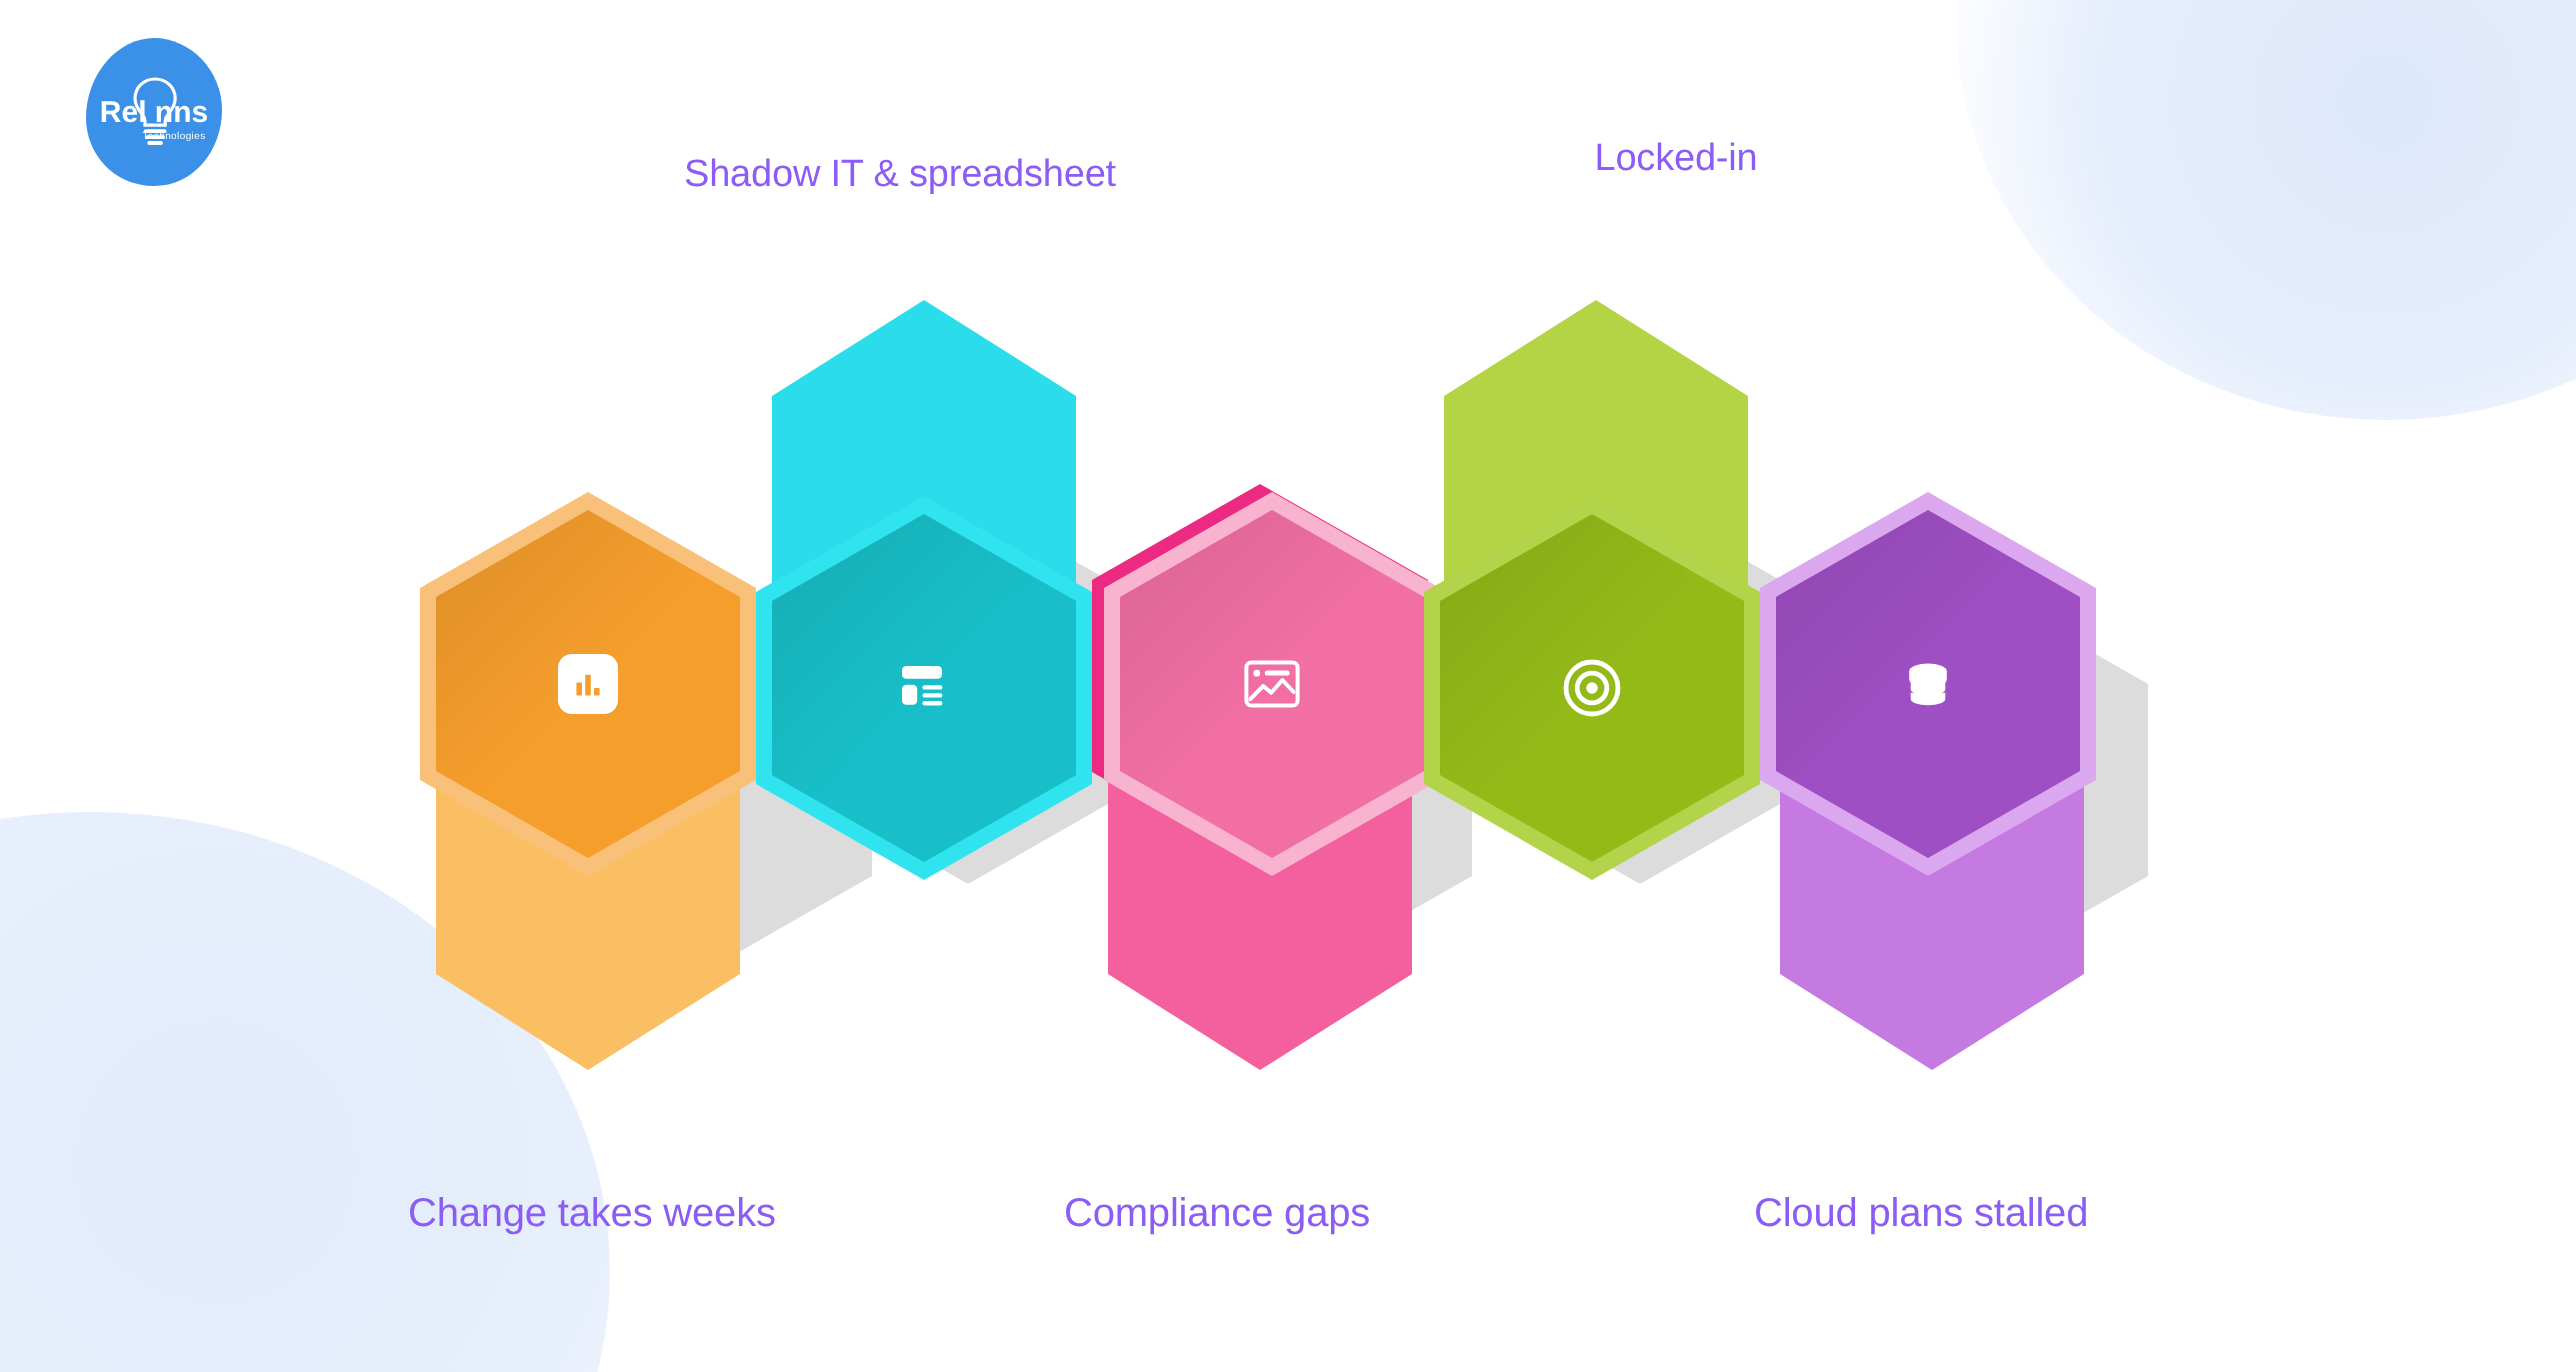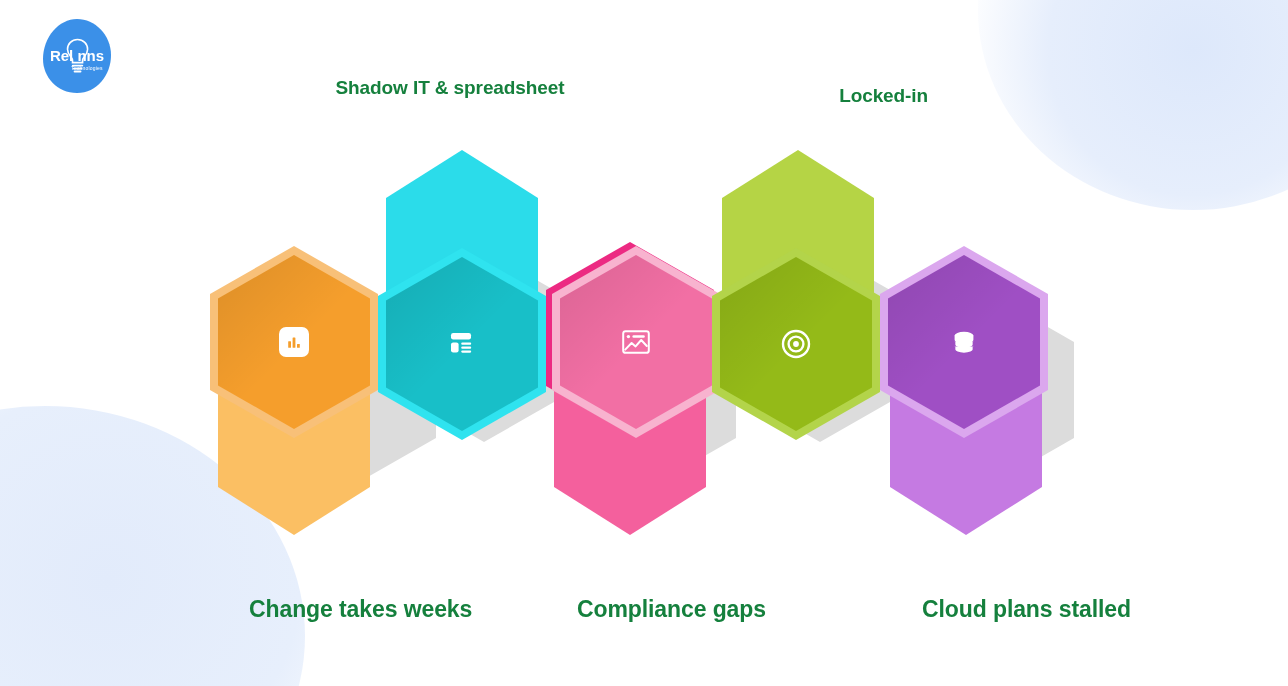--- a/index.html
+++ b/index.html
@@ -60,29 +60,29 @@
     background:#ffffff;
     display:flex; align-items:center; justify-content:center;
     position:relative; z-index:3;
   }
   .icon-plain { position:relative; z-index:3; display:flex; align-items:center; justify-content:center; }
   .icon-chip svg, .icon-plain svg { display:block; }
 
   
   .label {
     position:absolute;
-    font-weight:bold;
-    color:#15803d;
+    font-weight:normal;
+    color:#8b5cf6;
     line-height:1.28;
     letter-spacing:-0.1px;
   }
   .label-top    { font-size:19px; }
-  .label-bottom { font-size:23px;margin-left:45px; }
+  .label-bottom { font-size:20px; }
   .lbl-shadow-it  { left:330px; top:76px;  width:240px; text-align:center; }
-  .lbl-locked-in  { left:748px; top:84px;  width:180px; text-align:right; }
+  .lbl-locked-in  { left:748px; top:68px;  width:180px; text-align:center; }
   .lbl-change     { left:204px; top:595px; }
   .lbl-compliance { left:532px; top:595px; }
   .lbl-cloud      { left:877px; top:595px;text-align:right; }
 </style>
 </head>
 <body>
 
 <div class="glow glow-tr"></div>
 <div class="glow glow-bl"></div>
 

